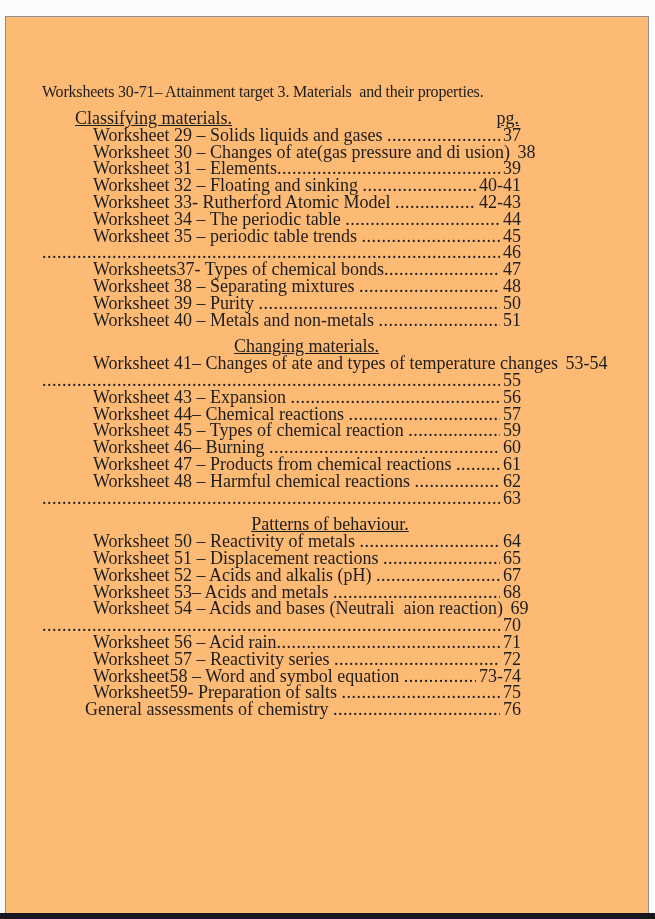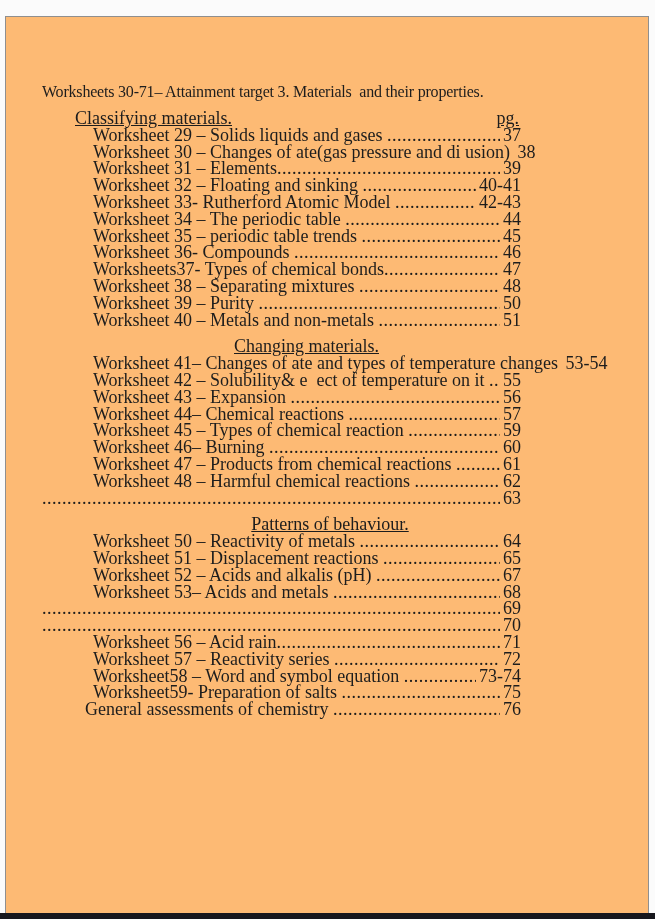--- a/index.html
+++ b/index.html
@@ -122,21 +122,20 @@
     <span class="item-label">Worksheet 34 – The periodic table </span>
     <span class="leader">..............................................................................................................................................</span>
     <span class="pagenum">44</span>
   </div>
         <div class="toc-row">
     <span class="item-label">Worksheet 35 – periodic table trends </span>
     <span class="leader">..............................................................................................................................................</span>
     <span class="pagenum">45</span>
   </div>
         <div class="toc-row">
-    <span class="item-label">Worksheet 36- Compounds </span>
     <span class="leader">..............................................................................................................................................</span>
     <span class="pagenum">46</span>
   </div>
         <div class="toc-row">
     <span class="item-label">Worksheets37- Types of chemical bonds</span>
     <span class="leader">..............................................................................................................................................</span>
     <span class="pagenum">47</span>
   </div>
         <div class="toc-row">
     <span class="item-label">Worksheet 38 – Separating mixtures </span>
@@ -156,21 +155,20 @@
         <div class="heading-row sec-1">
     <span class="section-heading">Changing materials.</span>
 
   </div>
         <div class="toc-row">
     <span class="item-label">Worksheet 41– Changes of ate and types of temperature changes </span>
     <span class="leader">..............................................................................................................................................</span>
     <span class="pagenum">53-54</span>
   </div>
         <div class="toc-row">
-    <span class="item-label">Worksheet 42 – Solubility&amp; e  ect of temperature on it </span>
     <span class="leader">..............................................................................................................................................</span>
     <span class="pagenum">55</span>
   </div>
         <div class="toc-row">
     <span class="item-label">Worksheet 43 – Expansion </span>
     <span class="leader">..............................................................................................................................................</span>
     <span class="pagenum">56</span>
   </div>
         <div class="toc-row">
     <span class="item-label">Worksheet 44– Chemical reactions </span>
@@ -219,20 +217,21 @@
     <span class="item-label">Worksheet 52 – Acids and alkalis (pH) </span>
     <span class="leader">..............................................................................................................................................</span>
     <span class="pagenum">67</span>
   </div>
         <div class="toc-row">
     <span class="item-label">Worksheet 53– Acids and metals </span>
     <span class="leader">..............................................................................................................................................</span>
     <span class="pagenum">68</span>
   </div>
         <div class="toc-row">
+    <span class="item-label">Worksheet 54 – Acids and bases (Neutrali  aion reaction) </span>
     <span class="leader">..............................................................................................................................................</span>
     <span class="pagenum">69</span>
   </div>
         <div class="toc-row">
     <span class="leader">..............................................................................................................................................</span>
     <span class="pagenum">70</span>
   </div>
         <div class="toc-row">
     <span class="item-label">Worksheet 56 – Acid rain</span>
     <span class="leader">..............................................................................................................................................</span>

